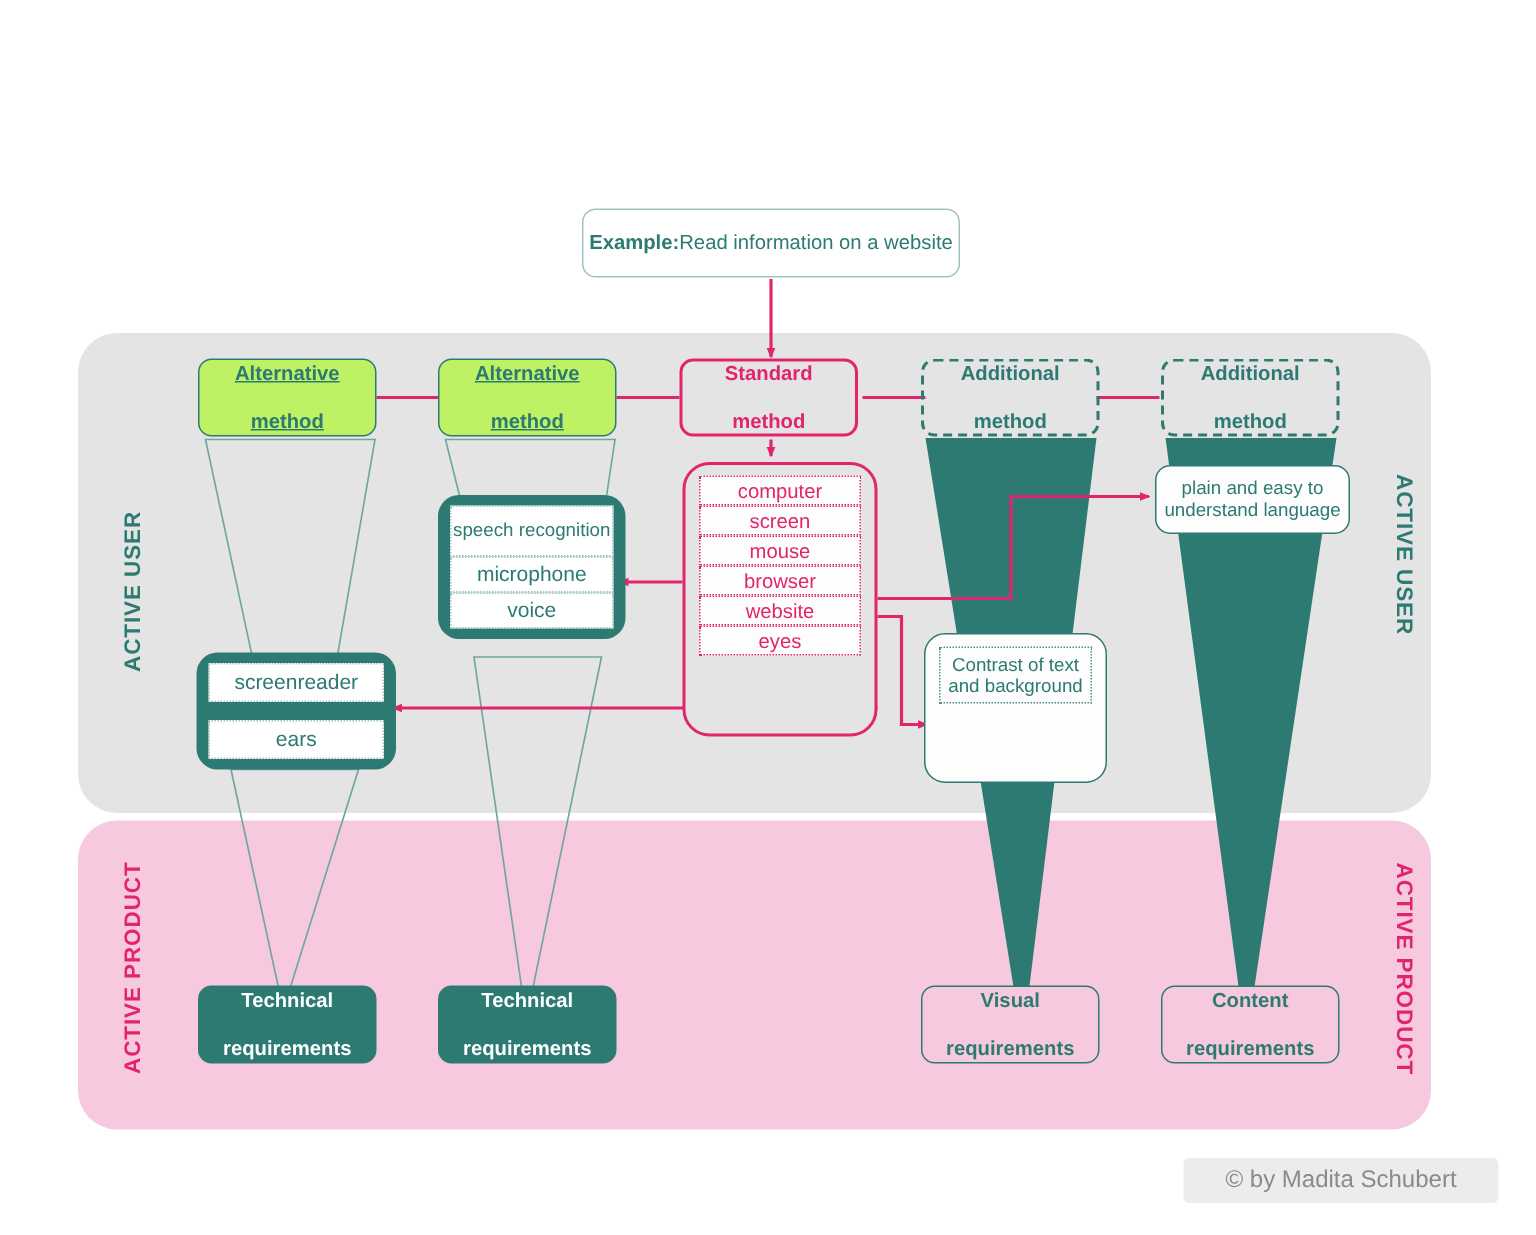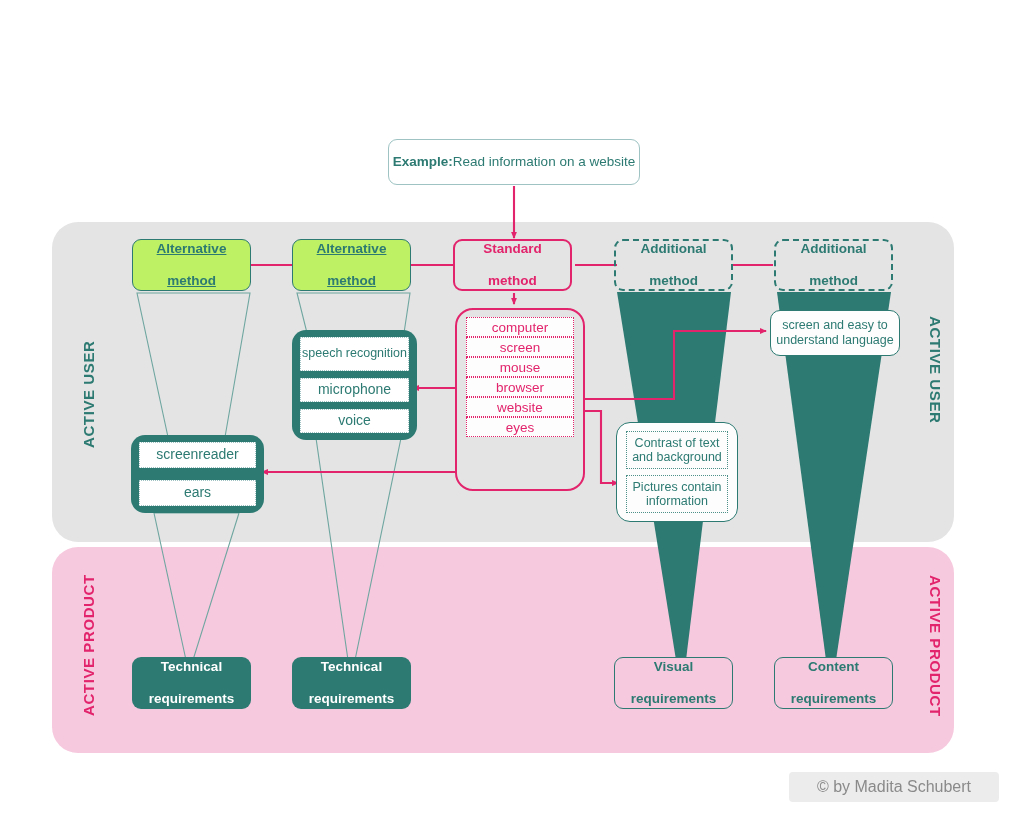--- a/index.html
+++ b/index.html
@@ -218,37 +218,36 @@
 
   <div class="std-list" style="z-index:4">
     <div class="chip-pink">computer</div>
     <div class="chip-pink">screen</div>
     <div class="chip-pink">mouse</div>
     <div class="chip-pink">browser</div>
     <div class="chip-pink">website</div>
     <div class="chip-pink">eyes</div>
   </div>
 
-  <div class="grp-teal" style="left:292px;top:330px;width:125px;height:110px;z-index:4">
+  <div class="grp-teal" style="left:292px;top:330px;width:125px;height:96px;z-index:4">
     <div class="chip-white" style="height:34px;font-size:12.5px">speech recognition</div>
     <div class="chip-white" style="height:24px;font-size:14px">microphone</div>
     <div class="chip-white" style="height:24px;font-size:14px">voice</div>
   </div>
 
   <div class="grp-teal" style="left:131px;top:435px;width:133px;height:78px;z-index:4">
     <div class="chip-white" style="height:26px;font-size:14px">screenreader</div>
     <div class="chip-white" style="height:26px;font-size:14px">ears</div>
   </div>
 
   <div class="grp-white" style="left:616px;top:422px;width:122px;height:100px">
     <div class="chip-dot-teal" style="height:38px">Contrast of text and background</div>
-    <div class="chip-dot-teal" style="height:38px">Pictures contain information</div>
-  </div>
-
-  <div class="plain-lang">screen and easy to understand language</div>
+  </div>
+
+  <div class="plain-lang">plain and easy to understand language</div>
 
   <div class="box req filled" style="left:132px;top:657px">
     <span>
       <span>Technical</span><br>
       <span>requirements</span>
     </span>
   </div>
   <div class="box req filled" style="left:292px;top:657px">
     <span>
       <span>Technical</span><br>

